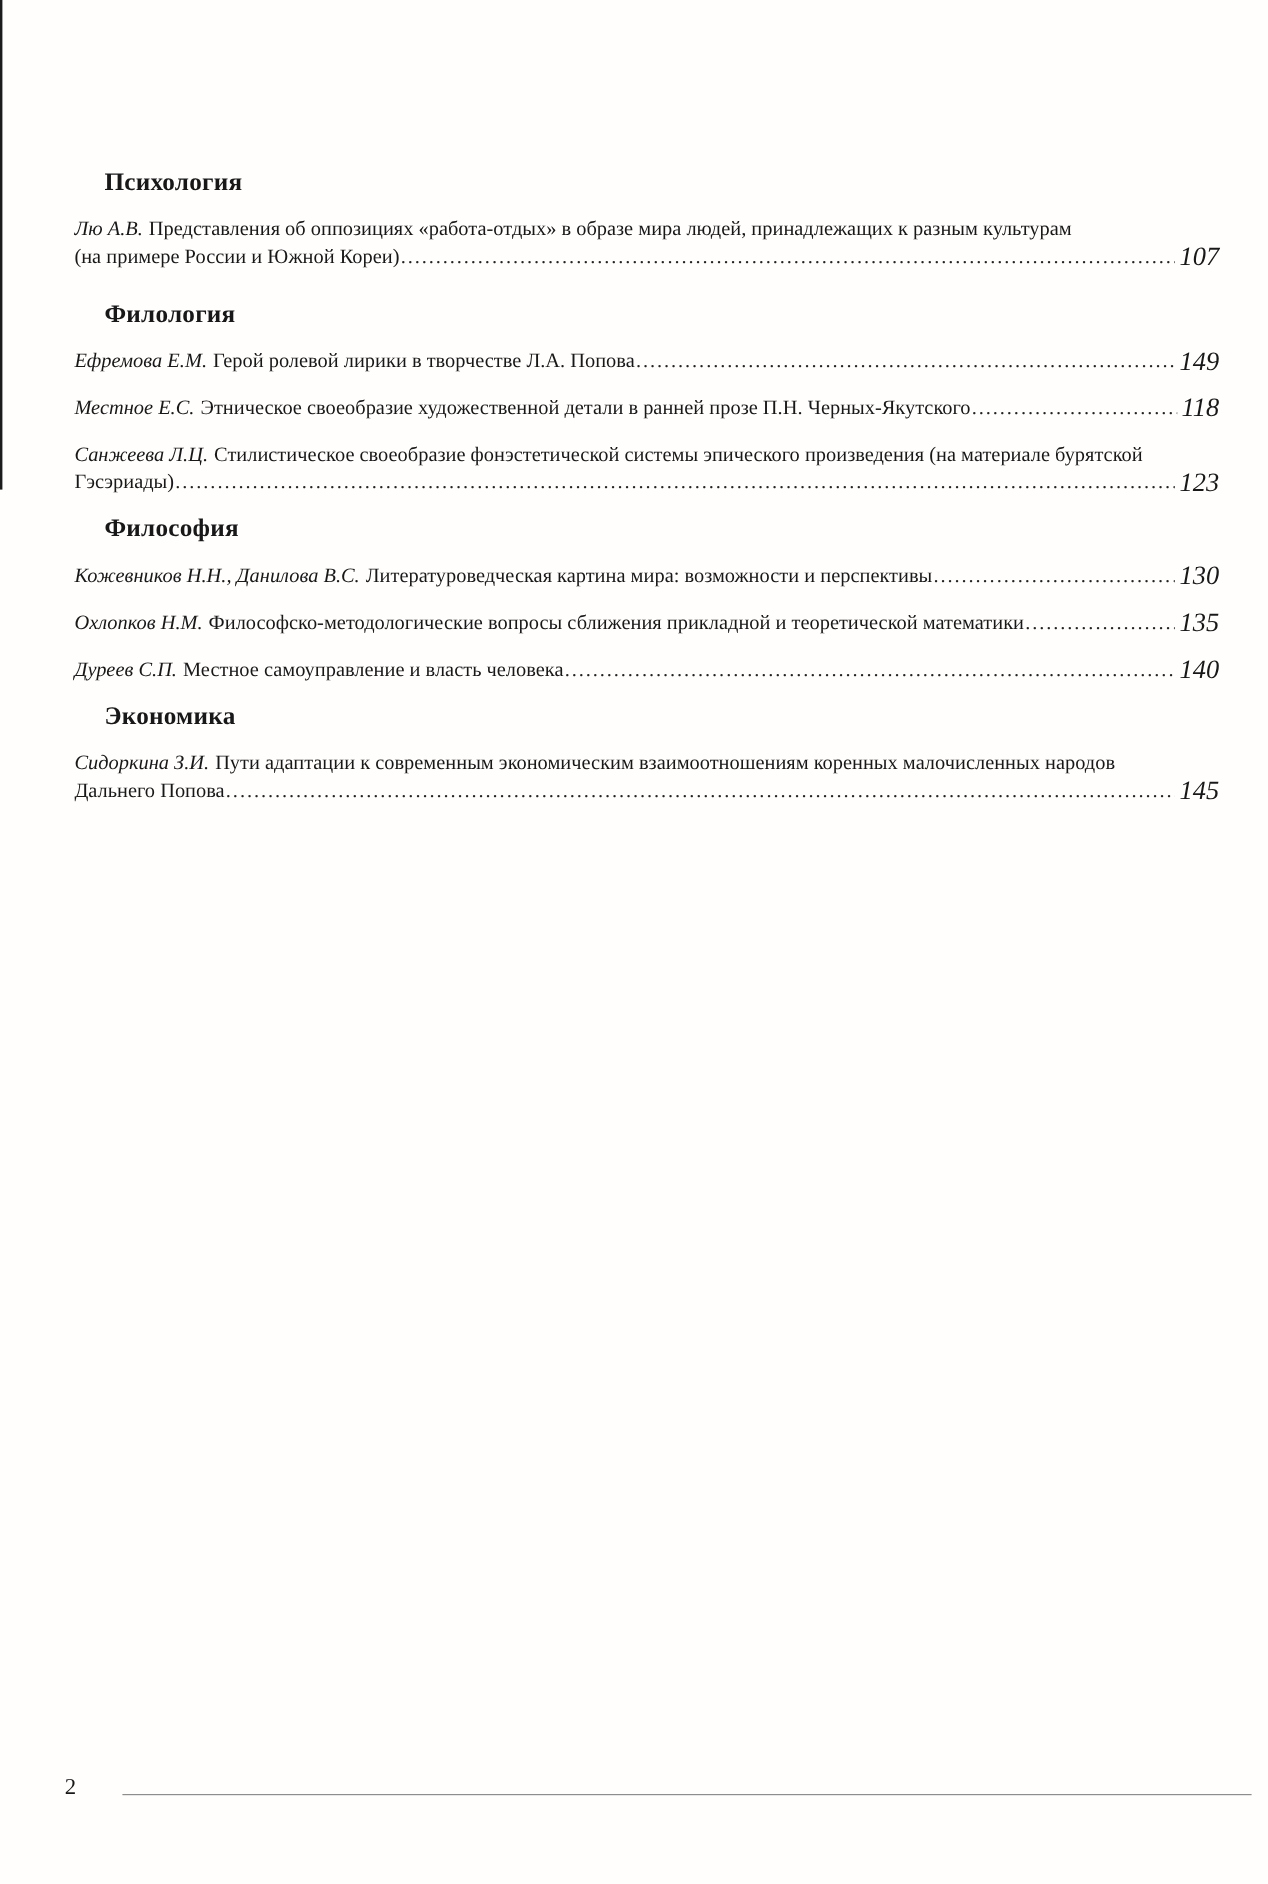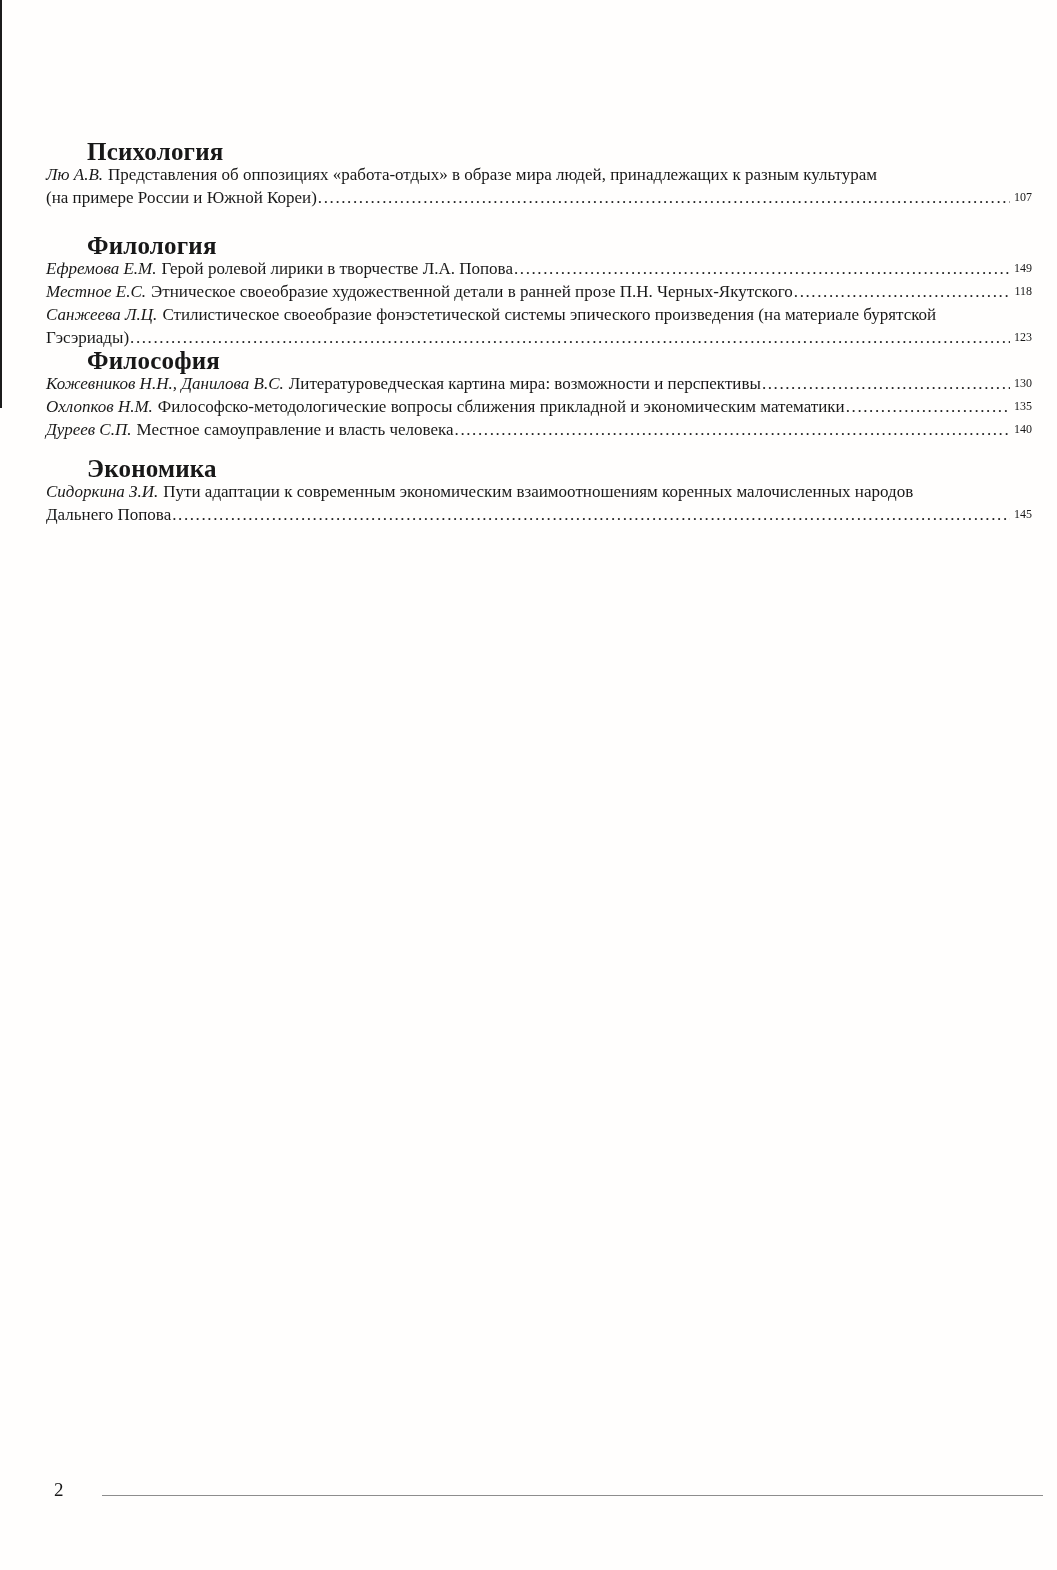--- a/index.html
+++ b/index.html
@@ -28,27 +28,27 @@
     top: 140px;
     width: 986px;
   }
 
   .section { margin: 0; }
   .section.gap-before-md { margin-top: 25px; }
   .section.gap-before-sm { margin-top: 16px; }
 
   .section-heading {
     font-weight: 700;
-    font-size: 25px;
+    font-size: 21px;
     line-height: 23px;
     padding-left: 41px;
     letter-spacing: 0.2px;
   }
 
-  .entry { margin: 0; }
+  .entry { margin: 16px; }
 
   .line {
     font-size: 17px;
     line-height: 23px;
     white-space: nowrap;
   }
 
   .leader-line {
     display: flex;
     align-items: flex-end;
@@ -70,21 +70,22 @@
   }
   .dots::after {
     letter-spacing: 1.6px;
     color: #222;
     content: "...................................................................................................................................................................................................................................................................................";
   }
 
   .pg {
     flex: 0 0 auto;
     padding-left: 4px;
-    font-size: 12px;
+    font-size: 22px;
+    font-style: italic;
   }
 
   .footer-page-number {
     position: absolute;
     left: 54px;
     top: 1478px;
     font-size: 19px;
     line-height: 23px;
   }
 
@@ -148,21 +149,21 @@
       <div class="section-heading">Философия</div>
       <div class="entry">
         <div class="line leader-line">
           <span class="txt"><i class="author">Кожевников Н.Н., Данилова В.С.</i><span>Литературоведческая картина мира: возможности и перспективы</span></span>
           <span class="dots"></span>
           <span class="pg">130</span>
         </div>
       </div>
       <div class="entry">
         <div class="line leader-line">
-          <span class="txt"><i class="author">Охлопков Н.М.</i><span>Философско-методологические вопросы сближения прикладной и экономическим математики</span></span>
+          <span class="txt"><i class="author">Охлопков Н.М.</i><span>Философско-методологические вопросы сближения прикладной и теоретической математики</span></span>
           <span class="dots"></span>
           <span class="pg">135</span>
         </div>
       </div>
       <div class="entry">
         <div class="line leader-line">
           <span class="txt"><i class="author">Дуреев С.П.</i><span>Местное самоуправление и власть человека</span></span>
           <span class="dots"></span>
           <span class="pg">140</span>
         </div>

